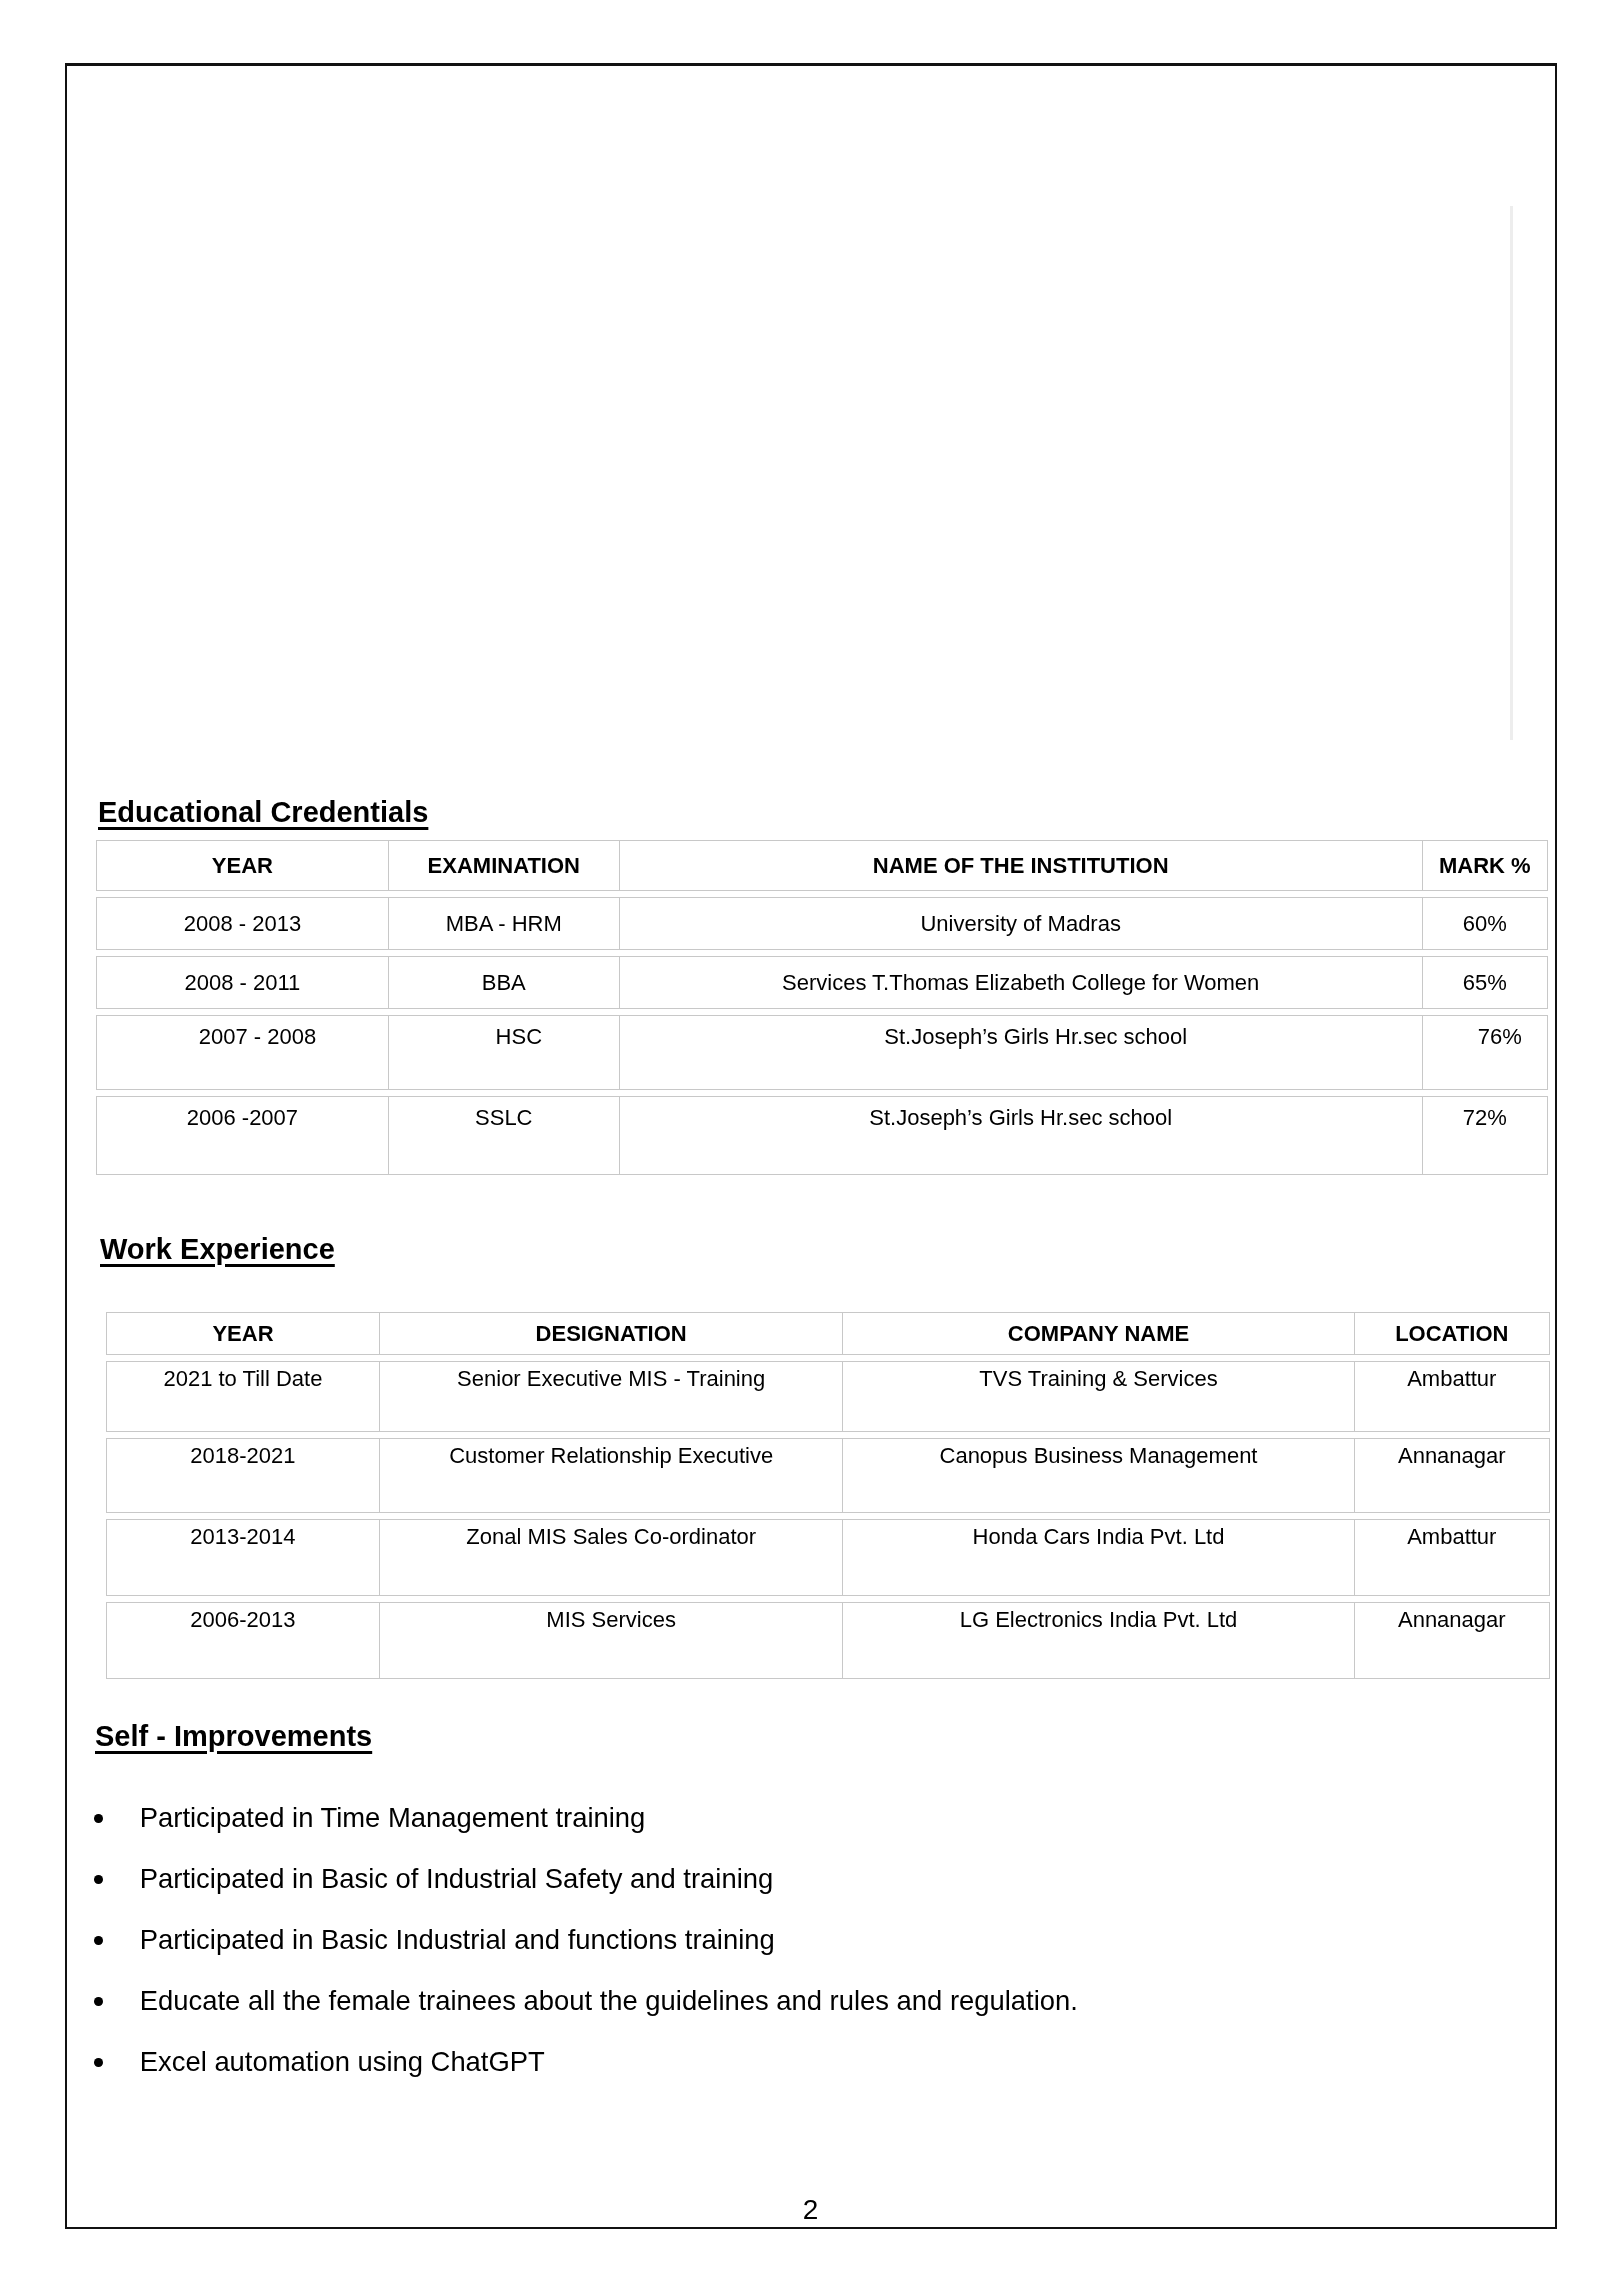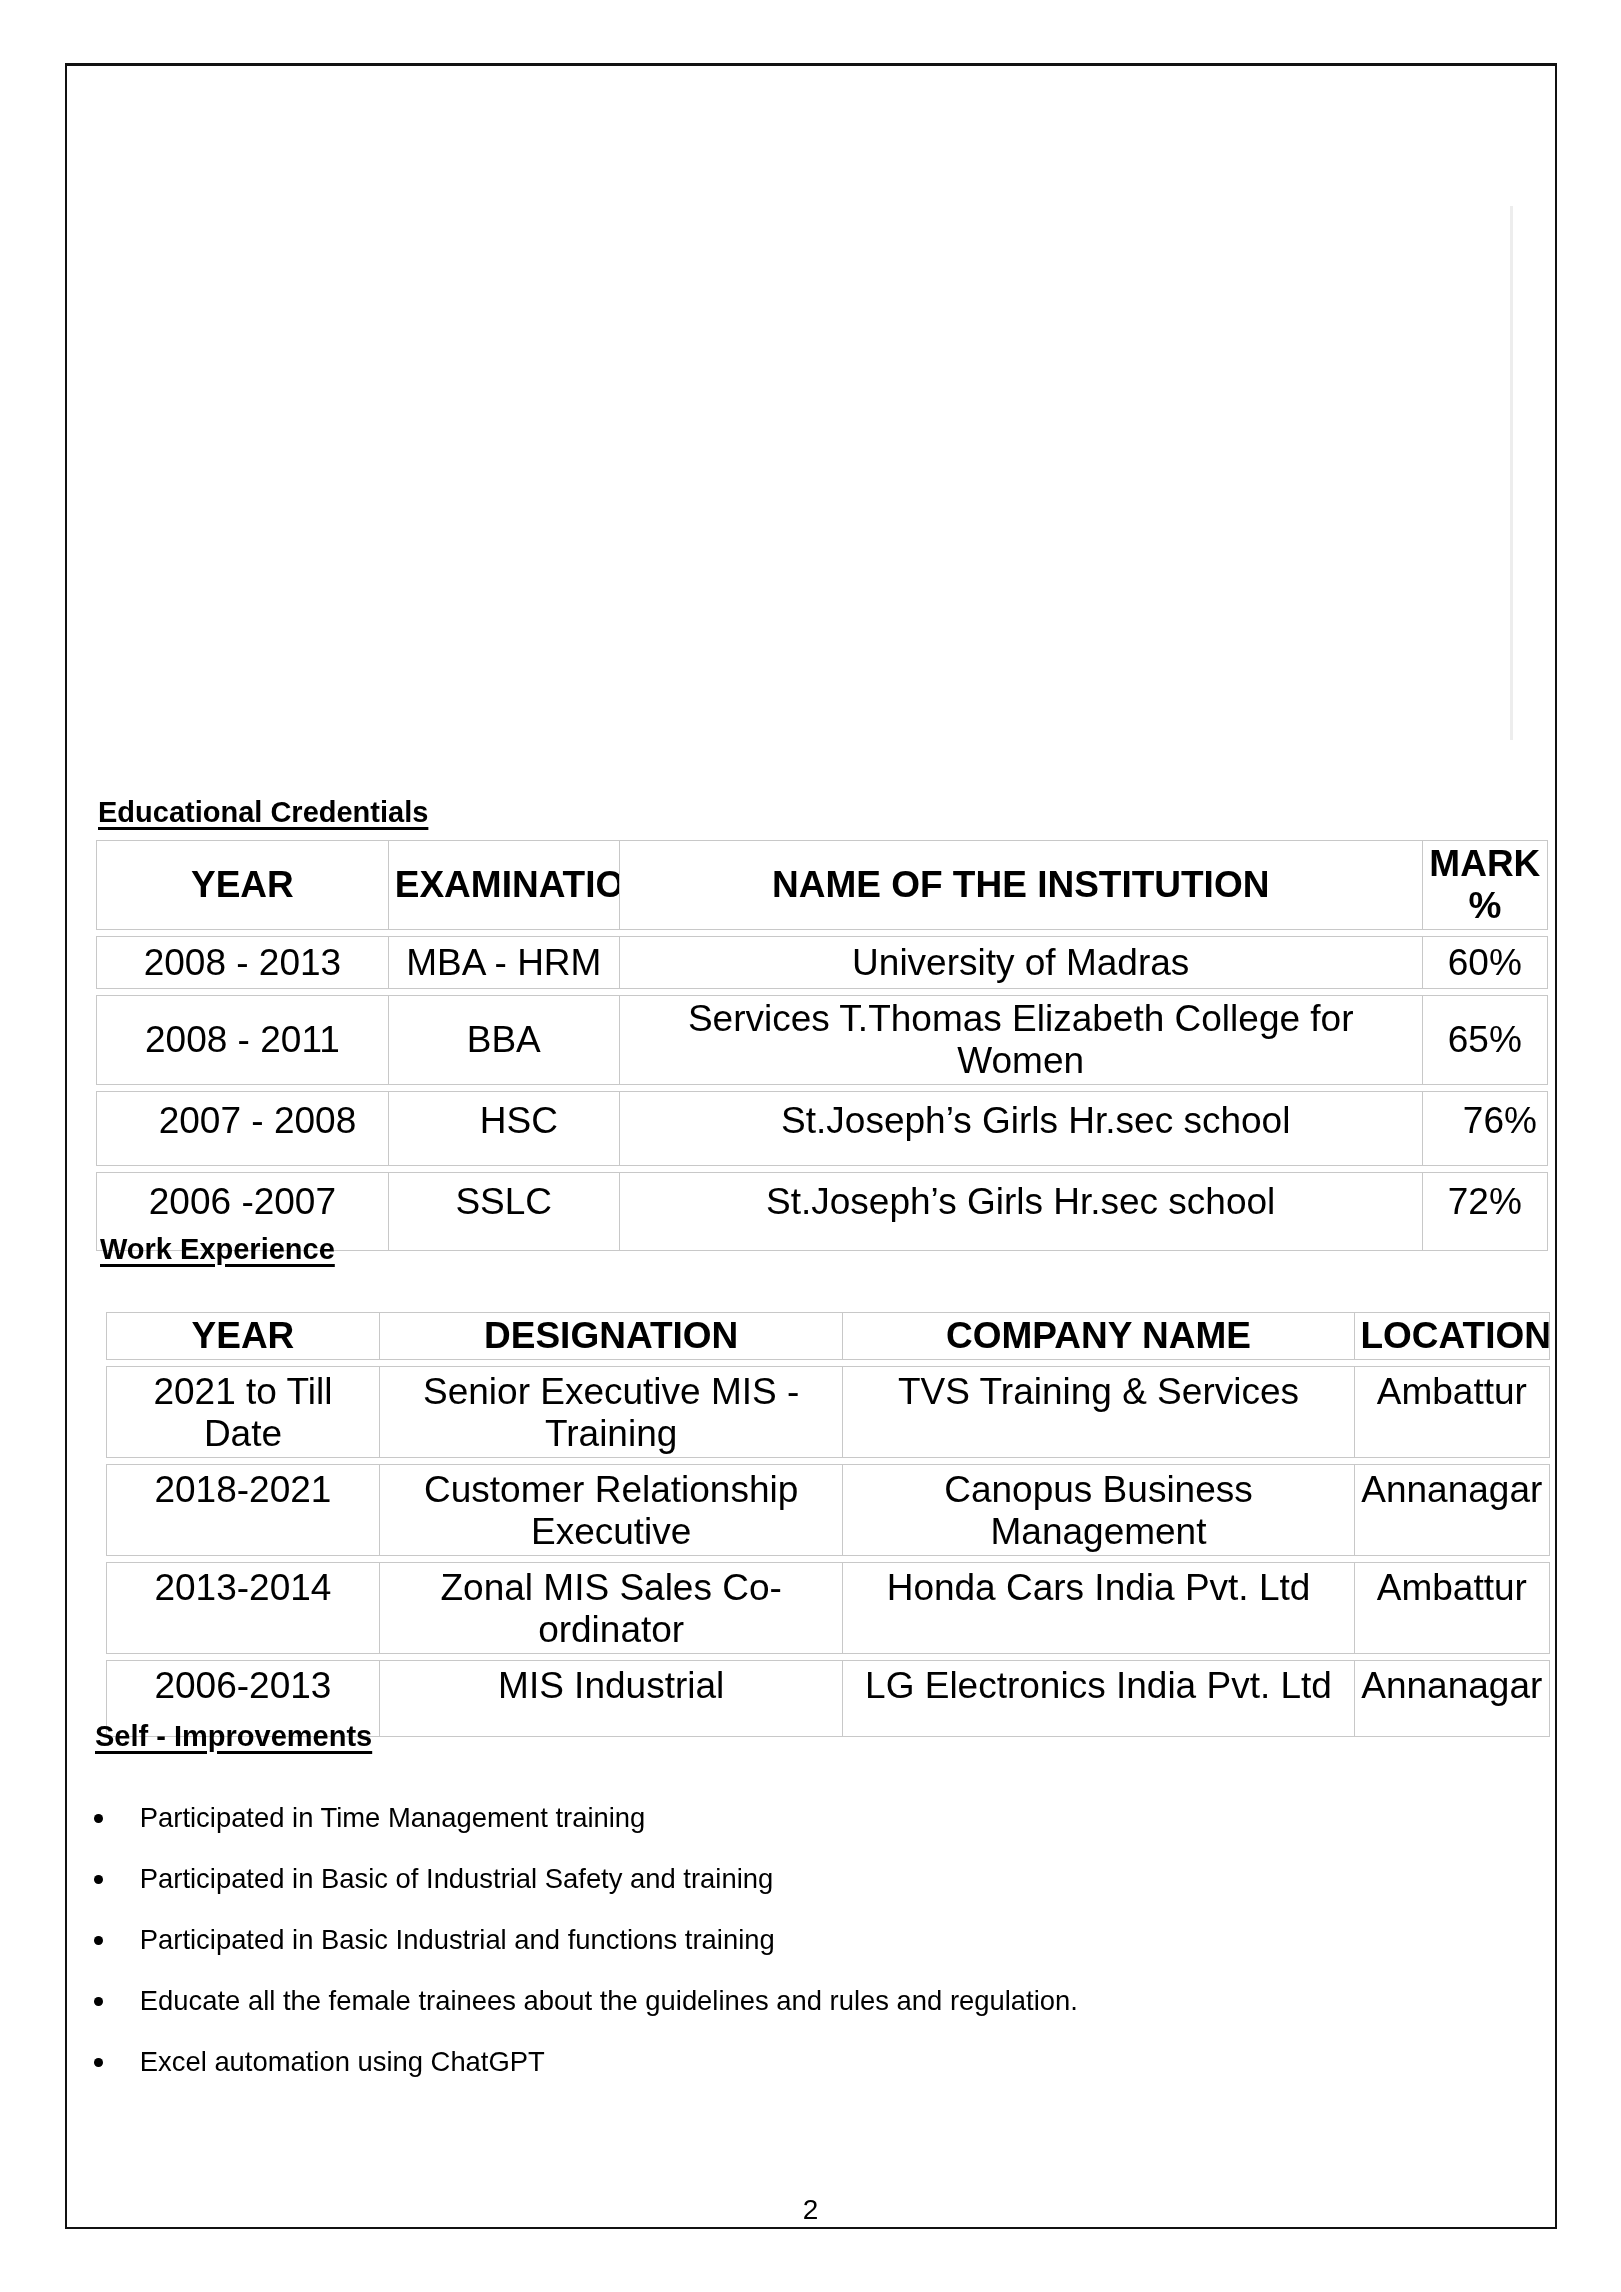--- a/index.html
+++ b/index.html
@@ -37,21 +37,21 @@
   }
   #edu-heading  { left: 98px; top: 796px; }
   #work-heading { left: 100px; top: 1233px; }
   #self-heading { left: 95px;  top: 1720px; }
 
   table.doc-table {
     position: absolute;
     border-collapse: separate;
     border-spacing: 0 6.9px;
     table-layout: fixed;
-    font-size: 37px;
+    font-size: 22px;
   }
   table.doc-table th, table.doc-table td {
     border-top: 1.5px solid #c8c8c8;
     border-bottom: 1.5px solid #c8c8c8;
     border-left: 1.5px solid #c8c8c8;
     text-align: center;
     vertical-align: middle;
     padding: 2px 5.9px;
     overflow: hidden;
   }
@@ -195,21 +195,21 @@
       <td>Annanagar</td>
     </tr>
     <tr class="r3">
       <td>2013-2014</td>
       <td class="desig-cell">Zonal MIS Sales Co-ordinator</td>
       <td>Honda Cars India Pvt. Ltd</td>
       <td>Ambattur</td>
     </tr>
     <tr class="r4">
       <td>2006-2013</td>
-      <td class="desig-cell">MIS Industrial</td>
+      <td class="desig-cell">MIS Services</td>
       <td>LG Electronics India Pvt. Ltd</td>
       <td>Annanagar</td>
     </tr>
   </tbody>
     </table>
 
   <div class="section-heading" id="self-heading">Self - Improvements</div>
 
   <ul class="bullet-list">
     <li>

